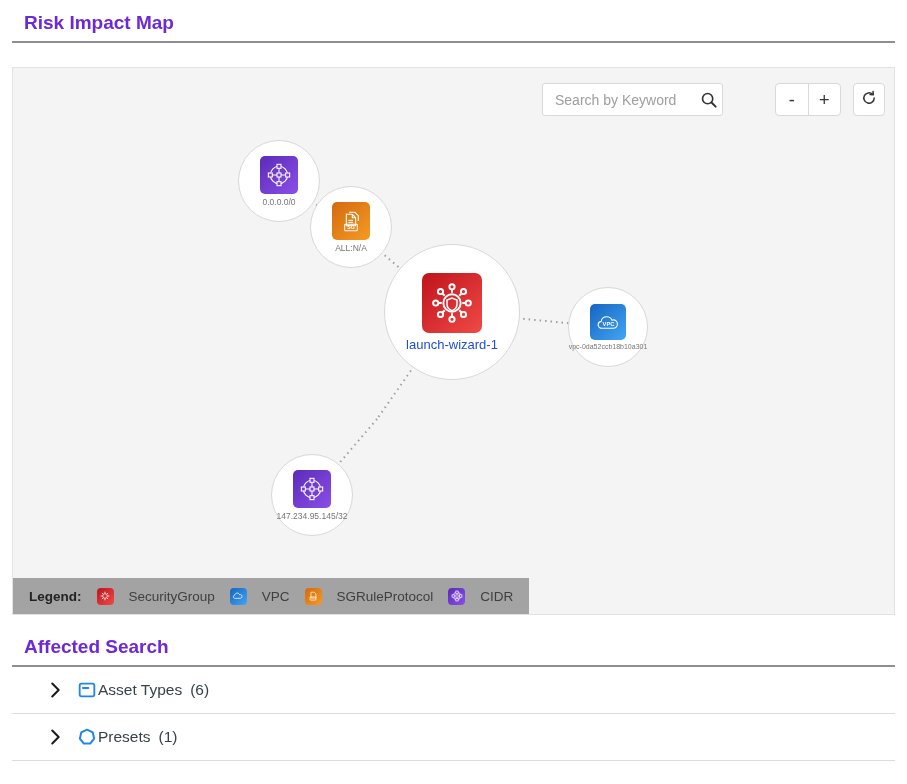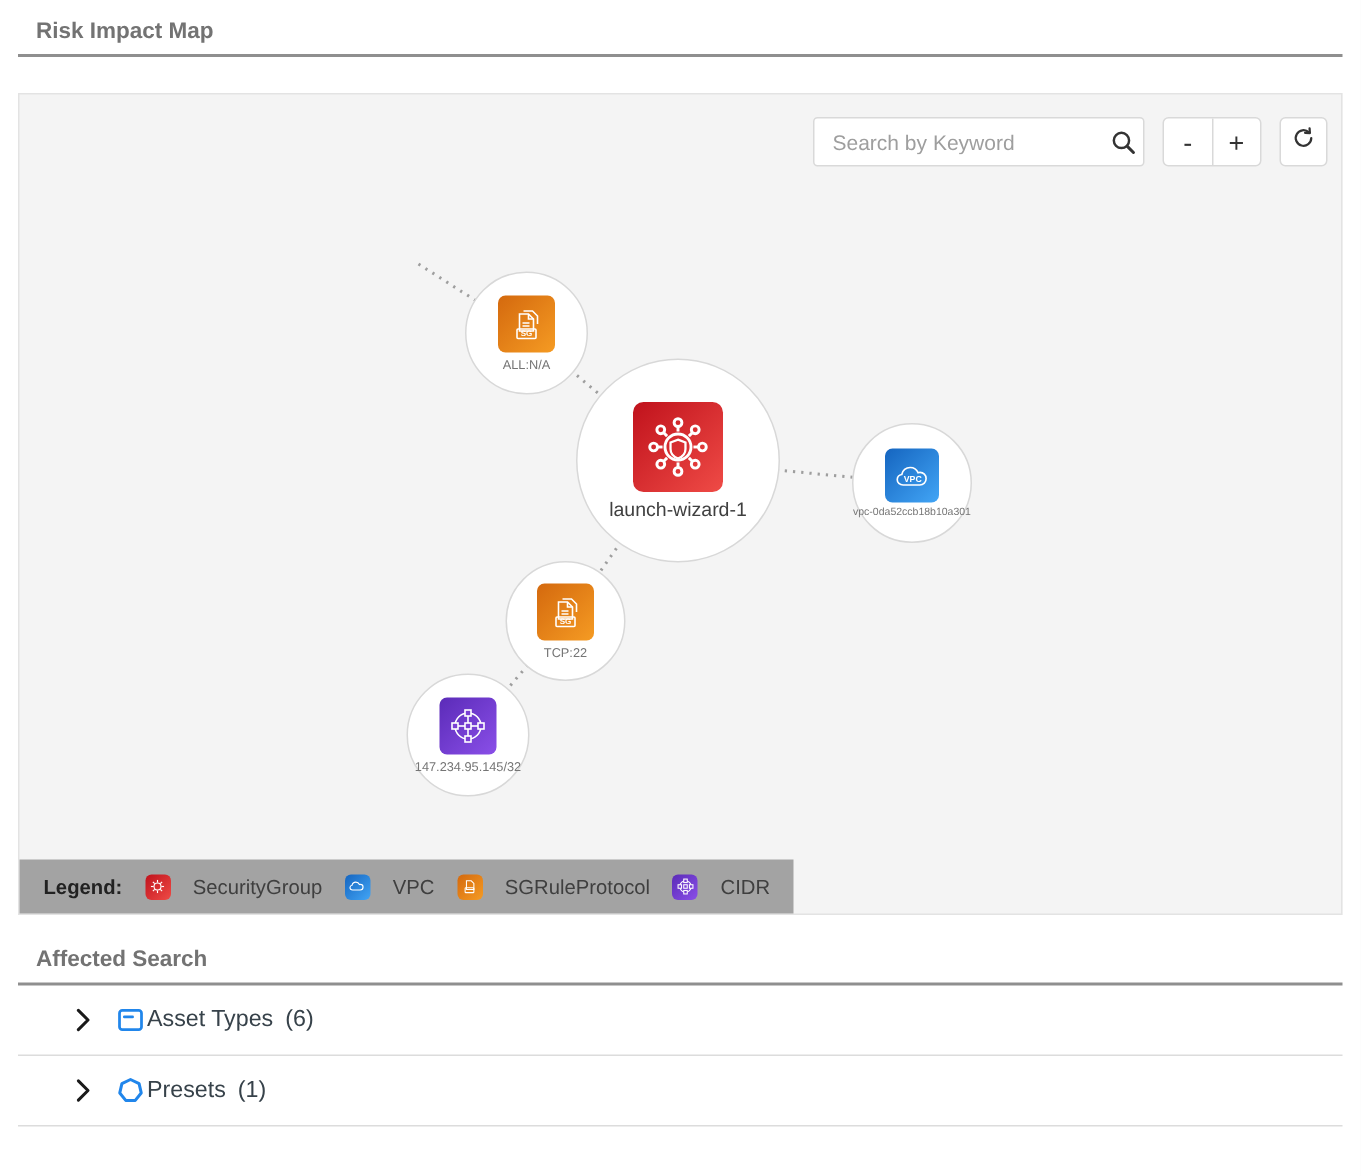--- a/index.html
+++ b/index.html
@@ -1,26 +1,26 @@
 <!DOCTYPE html>
 <html><head>
 <meta charset="utf-8">
 <style>
   * { margin:0; padding:0; box-sizing:border-box; }
   html,body { width:907px; height:784px; background:#fff;
     font-family:"Liberation Sans", sans-serif; color:#333; }
-  .hdr { margin:12px 24px 0 24px; font-size:15px; font-weight:bold; color:#737373; }
+  .hdr { margin:12px 24px 0 24px; font-size:19px; font-weight:bold; color:#6d28d9; }
   .rule { margin:7px 12px 0 12px; height:2px; background:#8f8f8f; }
 
   
   .map-panel { position:relative; margin:24px 12px 0 12px; width:883px; height:548px;
     background:#f4f4f4; border:1px solid #e3e3e3; }
   .edges { position:absolute; left:0; top:0; width:883px; height:548px; }
 
-  .searchbox { position:absolute; left:529px; top:15px; width:221px; height:33px;
+  .searchbox { position:absolute; left:529px; top:15px; width:181px; height:33px;
     background:#fff; border:1px solid #d9d9d9; border-radius:3px;
     display:flex; align-items:center; }
   .searchbox input { flex:1; border:none; outline:none; background:transparent;
     font-family:"Liberation Sans", sans-serif; font-size:14px; color:#333;
     padding:0 6px 0 12px; min-width:0; }
   .searchbox input::placeholder { color:#9e9e9e; }
   .searchbox .sicon { width:26px; display:flex; justify-content:center; cursor:pointer; }
 
   .zoomgroup { position:absolute; left:762px; top:15px; width:66px; height:33px;
     background:#fff; border:1px solid #d9d9d9; border-radius:4px; display:flex; }
@@ -30,21 +30,21 @@
   .refreshbtn { position:absolute; left:840px; top:15px; width:32px; height:33px;
     background:#fff; border:1px solid #d9d9d9; border-radius:4px; cursor:pointer;
     display:flex; align-items:center; justify-content:center; }
 
   
   .node { position:absolute; background:#fff; border:1.5px solid #d8d8d8;
     border-radius:50%; display:flex; flex-direction:column; align-items:center;
     justify-content:center; cursor:pointer; }
   .node-icon { display:flex; align-items:center; justify-content:center; }
   .node-label { margin-top:3px; font-size:8.5px; color:#757575; white-space:nowrap; }
-  .node-label.lg { font-size:13px; color:#404040; margin-top:4px; }
+  .node-label.lg { font-size:13px; color:#1d4ed8; margin-top:4px; }
   .node-label.xs { font-size:7px; }
   .bg-cidr { background:linear-gradient(135deg,#5b2bb8,#8a4fe8); }
   .bg-sgrule { background:linear-gradient(135deg,#d4690e,#f59b23); }
   .bg-sg { background:linear-gradient(135deg,#c0121c,#ef4b46); }
   .bg-vpc { background:linear-gradient(135deg,#1565c0,#42a5f5); }
   .icon-sq { border-radius:5px; display:flex; align-items:center; justify-content:center; }
 
   
   .legend { position:absolute; left:0; bottom:0; height:36px; background:#a3a3a3;
     display:flex; align-items:center; gap:15px; padding:0 16px; }
@@ -97,20 +97,39 @@
   </div>
   <div class="refreshbtn">
     <span>
       <svg width="18" height="18" viewBox="0 0 24 24">
         <path d="M18.9 12a6.9 6.9 0 1 1-2.1-4.95" fill="none" stroke="#333" stroke-width="2" stroke-linecap="round"></path>
         <path d="M17.4 3.4 l0.3 4.3 -4.3 -0.3" fill="none" stroke="#333" stroke-width="2" stroke-linecap="round" stroke-linejoin="round"></path>
       </svg>
     </span>
   </div>
 
+  <div class="node" style="left:225px; top:72px; width:82px; height:82px;">
+    <div class="node-icon icon-sq bg-cidr" style="width:38px;height:38px;">
+      <svg width="32" height="32" viewBox="0 0 48 48" fill="none" stroke="#fff" stroke-width="1.6">
+        <circle cx="24" cy="24" r="13"></circle>
+        <line x1="24" y1="14" x2="24" y2="21"></line>
+          <line x1="24" y1="27" x2="24" y2="34"></line>
+        <line x1="14" y1="24" x2="21" y2="24"></line>
+          <line x1="27" y1="24" x2="34" y2="24"></line>
+        <g fill="#7a3fd4">
+          <rect x="21" y="8" width="6" height="6"></rect>
+            <rect x="21" y="34" width="6" height="6"></rect>
+          <rect x="8" y="21" width="6" height="6"></rect>
+            <rect x="34" y="21" width="6" height="6"></rect>
+          <rect x="21" y="21" width="6" height="6"></rect>
+        </g>
+      </svg>
+    </div>
+    <div class="node-label">0.0.0.0/0</div>
+  </div>
 
   <div class="node" style="left:297px; top:118px; width:82px; height:82px;">
     <div class="node-icon icon-sq bg-sgrule" style="width:38px;height:38px;">
       <svg width="32" height="32" viewBox="0 0 48 48" fill="none" stroke="#fff" stroke-width="1.6">
         <path d="M21 11 h9 l5 5 v8"></path>
         <path d="M17 14 h9 l5 5 v12 h-14 z"></path>
         <path d="M26 14 v5 h5"></path>
         <line x1="20" y1="23" x2="27" y2="23"></line>
           <line x1="20" y1="26" x2="27" y2="26"></line>
         <rect x="14.5" y="29" width="19" height="9.5" rx="1"></rect>
@@ -149,34 +168,20 @@
   <div class="node" style="left:555px; top:219px; width:80px; height:80px;">
     <div class="node-icon icon-sq bg-vpc" style="width:36px;height:36px;">
       <svg width="31" height="31" viewBox="0 0 48 48" fill="none" stroke="#fff" stroke-width="1.7">
         <path d="M14 33 C10.5 33 8 30.5 8 27.5 C8 24.8 10 22.6 12.7 22.2 C13.4 18 17 15 21.3 15 C25 15 28.2 17.2 29.5 20.4 C30.1 20.2 30.8 20 31.5 20 C35 20 37.8 22.8 37.8 26.3 C37.8 30 35 33 31.3 33 Z"></path>
         <text x="24" y="30" text-anchor="middle" fill="#fff" stroke="none" font-family="Liberation Sans, sans-serif" font-size="9" font-weight="bold">VPC</text>
       </svg>
     </div>
     <div class="node-label xs">vpc-0da52ccb18b10a301</div>
   </div>
 
-  <div class="node" style="left:324px; top:311px; width:80px; height:80px;">
-    <div class="node-icon icon-sq bg-sgrule" style="width:38px;height:38px;">
-      <svg width="32" height="32" viewBox="0 0 48 48" fill="none" stroke="#fff" stroke-width="1.6">
-        <path d="M21 11 h9 l5 5 v8"></path>
-        <path d="M17 14 h9 l5 5 v12 h-14 z"></path>
-        <path d="M26 14 v5 h5"></path>
-        <line x1="20" y1="23" x2="27" y2="23"></line>
-          <line x1="20" y1="26" x2="27" y2="26"></line>
-        <rect x="14.5" y="29" width="19" height="9.5" rx="1"></rect>
-        <text x="24" y="36.5" text-anchor="middle" fill="#fff" stroke="none" font-family="Liberation Sans, sans-serif" font-size="8" font-weight="bold">SG</text>
-      </svg>
-    </div>
-    <div class="node-label">TCP:22</div>
-  </div>
 
   <div class="node" style="left:258px; top:386px; width:82px; height:82px;">
     <div class="node-icon icon-sq bg-cidr" style="width:38px;height:38px;">
       <svg width="32" height="32" viewBox="0 0 48 48" fill="none" stroke="#fff" stroke-width="1.6">
         <circle cx="24" cy="24" r="13"></circle>
         <line x1="24" y1="14" x2="24" y2="21"></line>
           <line x1="24" y1="27" x2="24" y2="34"></line>
         <line x1="14" y1="24" x2="21" y2="24"></line>
           <line x1="27" y1="24" x2="34" y2="24"></line>
         <g fill="#7a3fd4">

